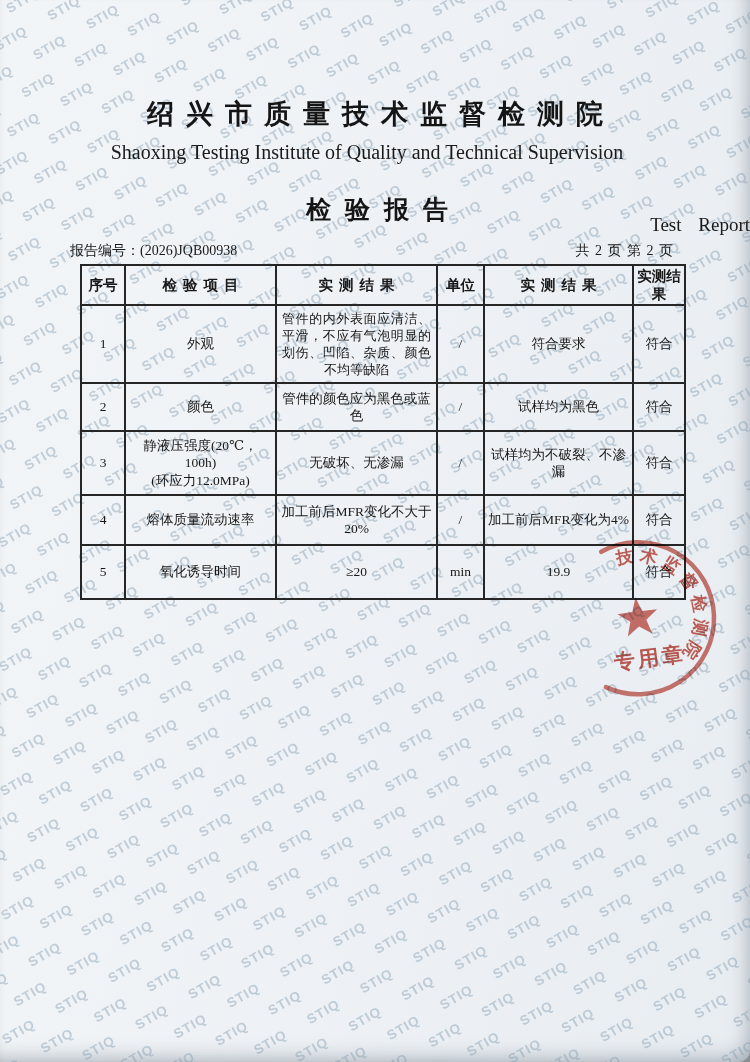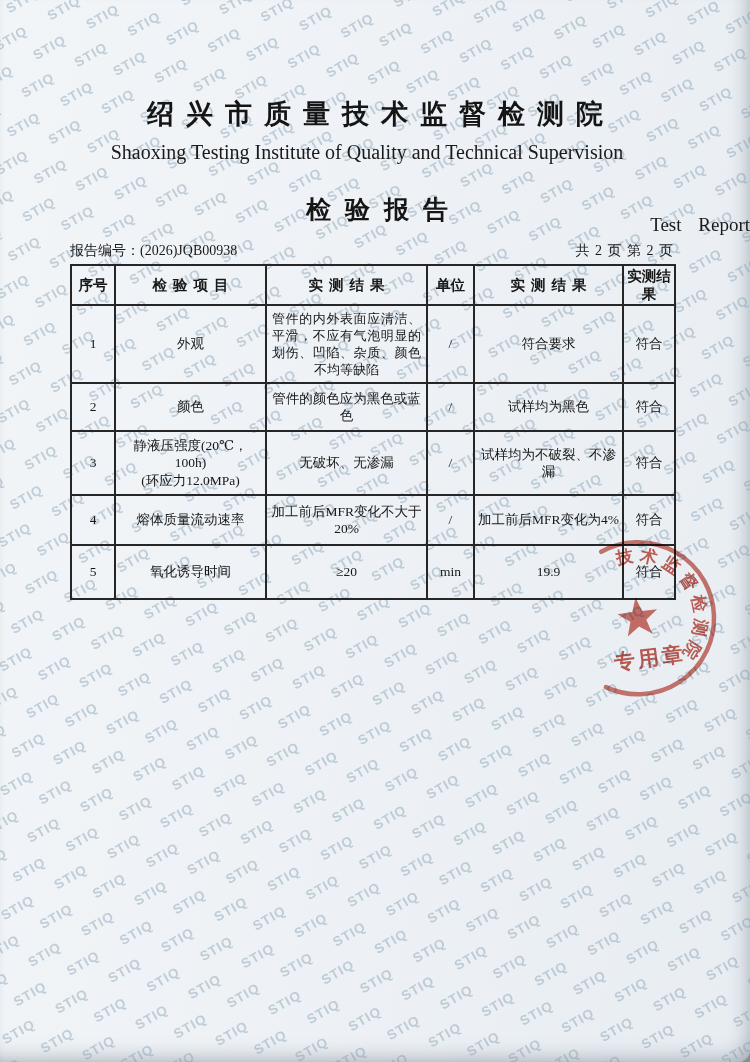--- a/index.html
+++ b/index.html
@@ -49,21 +49,21 @@
     text-align:right;font-size:19px;word-spacing:12px;color:#1a1a1a;
   }
   .meta{
     position:absolute;top:242px;left:70px;width:604px;
     display:flex;justify-content:space-between;align-items:flex-end;
     font-size:14px;color:#181818;
   }
   .meta-right{letter-spacing:1px;}
   
   .tbl{
-    position:absolute;top:264px;left:70px;width:604px;
+    position:absolute;top:264px;left:80px;width:604px;
     border-collapse:collapse;table-layout:fixed;
   }
   .tbl th,.tbl td{
     border:2px solid #262626;
     text-align:center;vertical-align:middle;
     padding:1px 3px;color:#181818;overflow:hidden;
   }
   .tbl th{font-size:14.5px;font-weight:bold;line-height:1.25;}
   .tbl td{font-size:13.5px;line-height:1.3;white-space:pre-line;}
   .tbl th.sp{letter-spacing:6px;padding-left:9px;}

